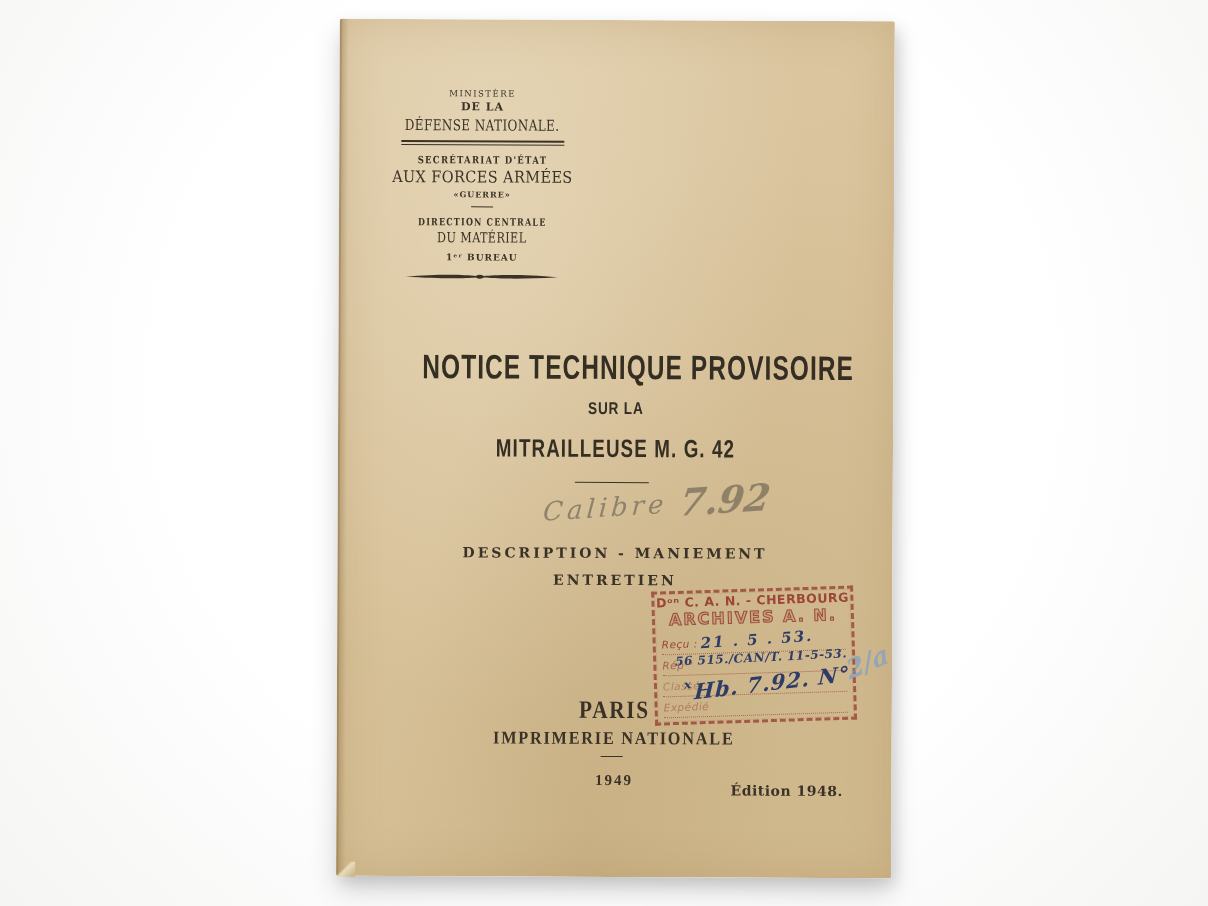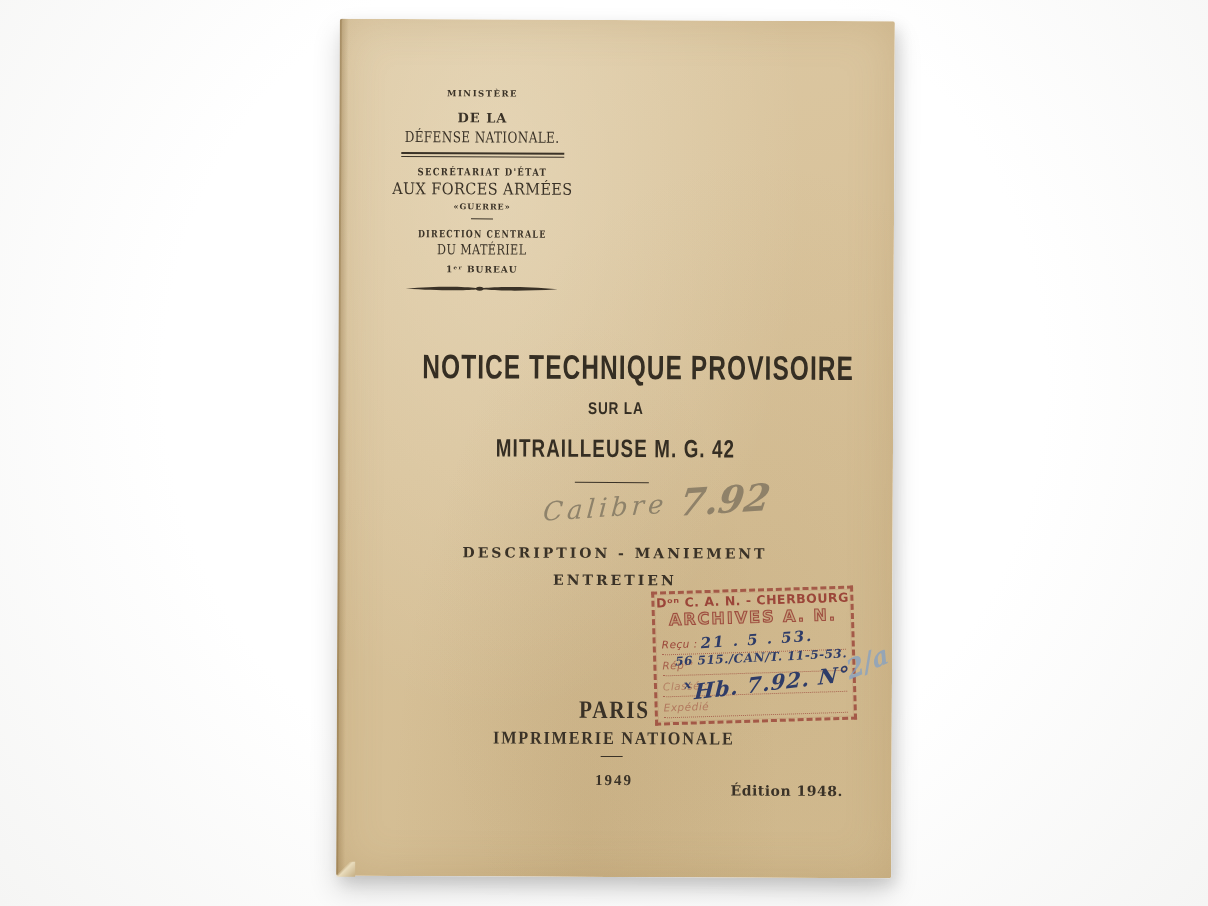--- a/index.html
+++ b/index.html
@@ -41,22 +41,22 @@
   .abs-line{position:absolute;left:0;right:0;text-align:center;line-height:1;}
   .cnd{display:inline-block;white-space:nowrap;}
   .x72{transform:scaleX(0.72);} .x75{transform:scaleX(0.75);}
   .x80{transform:scaleX(0.80);} .x85{transform:scaleX(0.85);}
   .x90{transform:scaleX(0.90);}
   
   .ministry{
     position:absolute;left:0;top:70px;width:286px;text-align:center;
     color:#3a3227;font-family:"DejaVu Serif",serif;line-height:1;
   }
-  .m-small{font-size:8.5px;font-weight:bold;letter-spacing:1.5px;}
-  .m-tiny{font-size:13px;font-weight:bold;letter-spacing:1px;margin-top:13px;}
+  .m-small{font-size:8.5px;font-weight:normal;letter-spacing:1.5px;}
+  .m-tiny{font-size:11px;font-weight:bold;letter-spacing:1px;margin-top:3px;}
   .m-large{font-size:15px;letter-spacing:0.5px;margin-top:6px;}
   .m-med{font-size:14px;letter-spacing:0.5px;margin-top:3px;}
   .m-sub{font-size:10px;font-weight:bold;letter-spacing:1.5px;margin-top:10px;}
   .m-big{font-size:16px;letter-spacing:0.5px;margin-top:4px;}
   .m-guerre{font-size:8px;font-weight:bold;letter-spacing:1px;margin-top:5px;}
   .m-bureau{font-size:9px;font-weight:bold;letter-spacing:1px;margin-top:9px;}
   .rule-double{width:163px;height:2px;margin:7px auto 0;
     border-top:2px solid #3a3227;border-bottom:1px solid #3a3227;}
   .rule-short{width:22px;margin:8px auto 0;border-top:1.5px solid #3a3227;}
   .ornament{display:block;margin:9px auto 0;}

